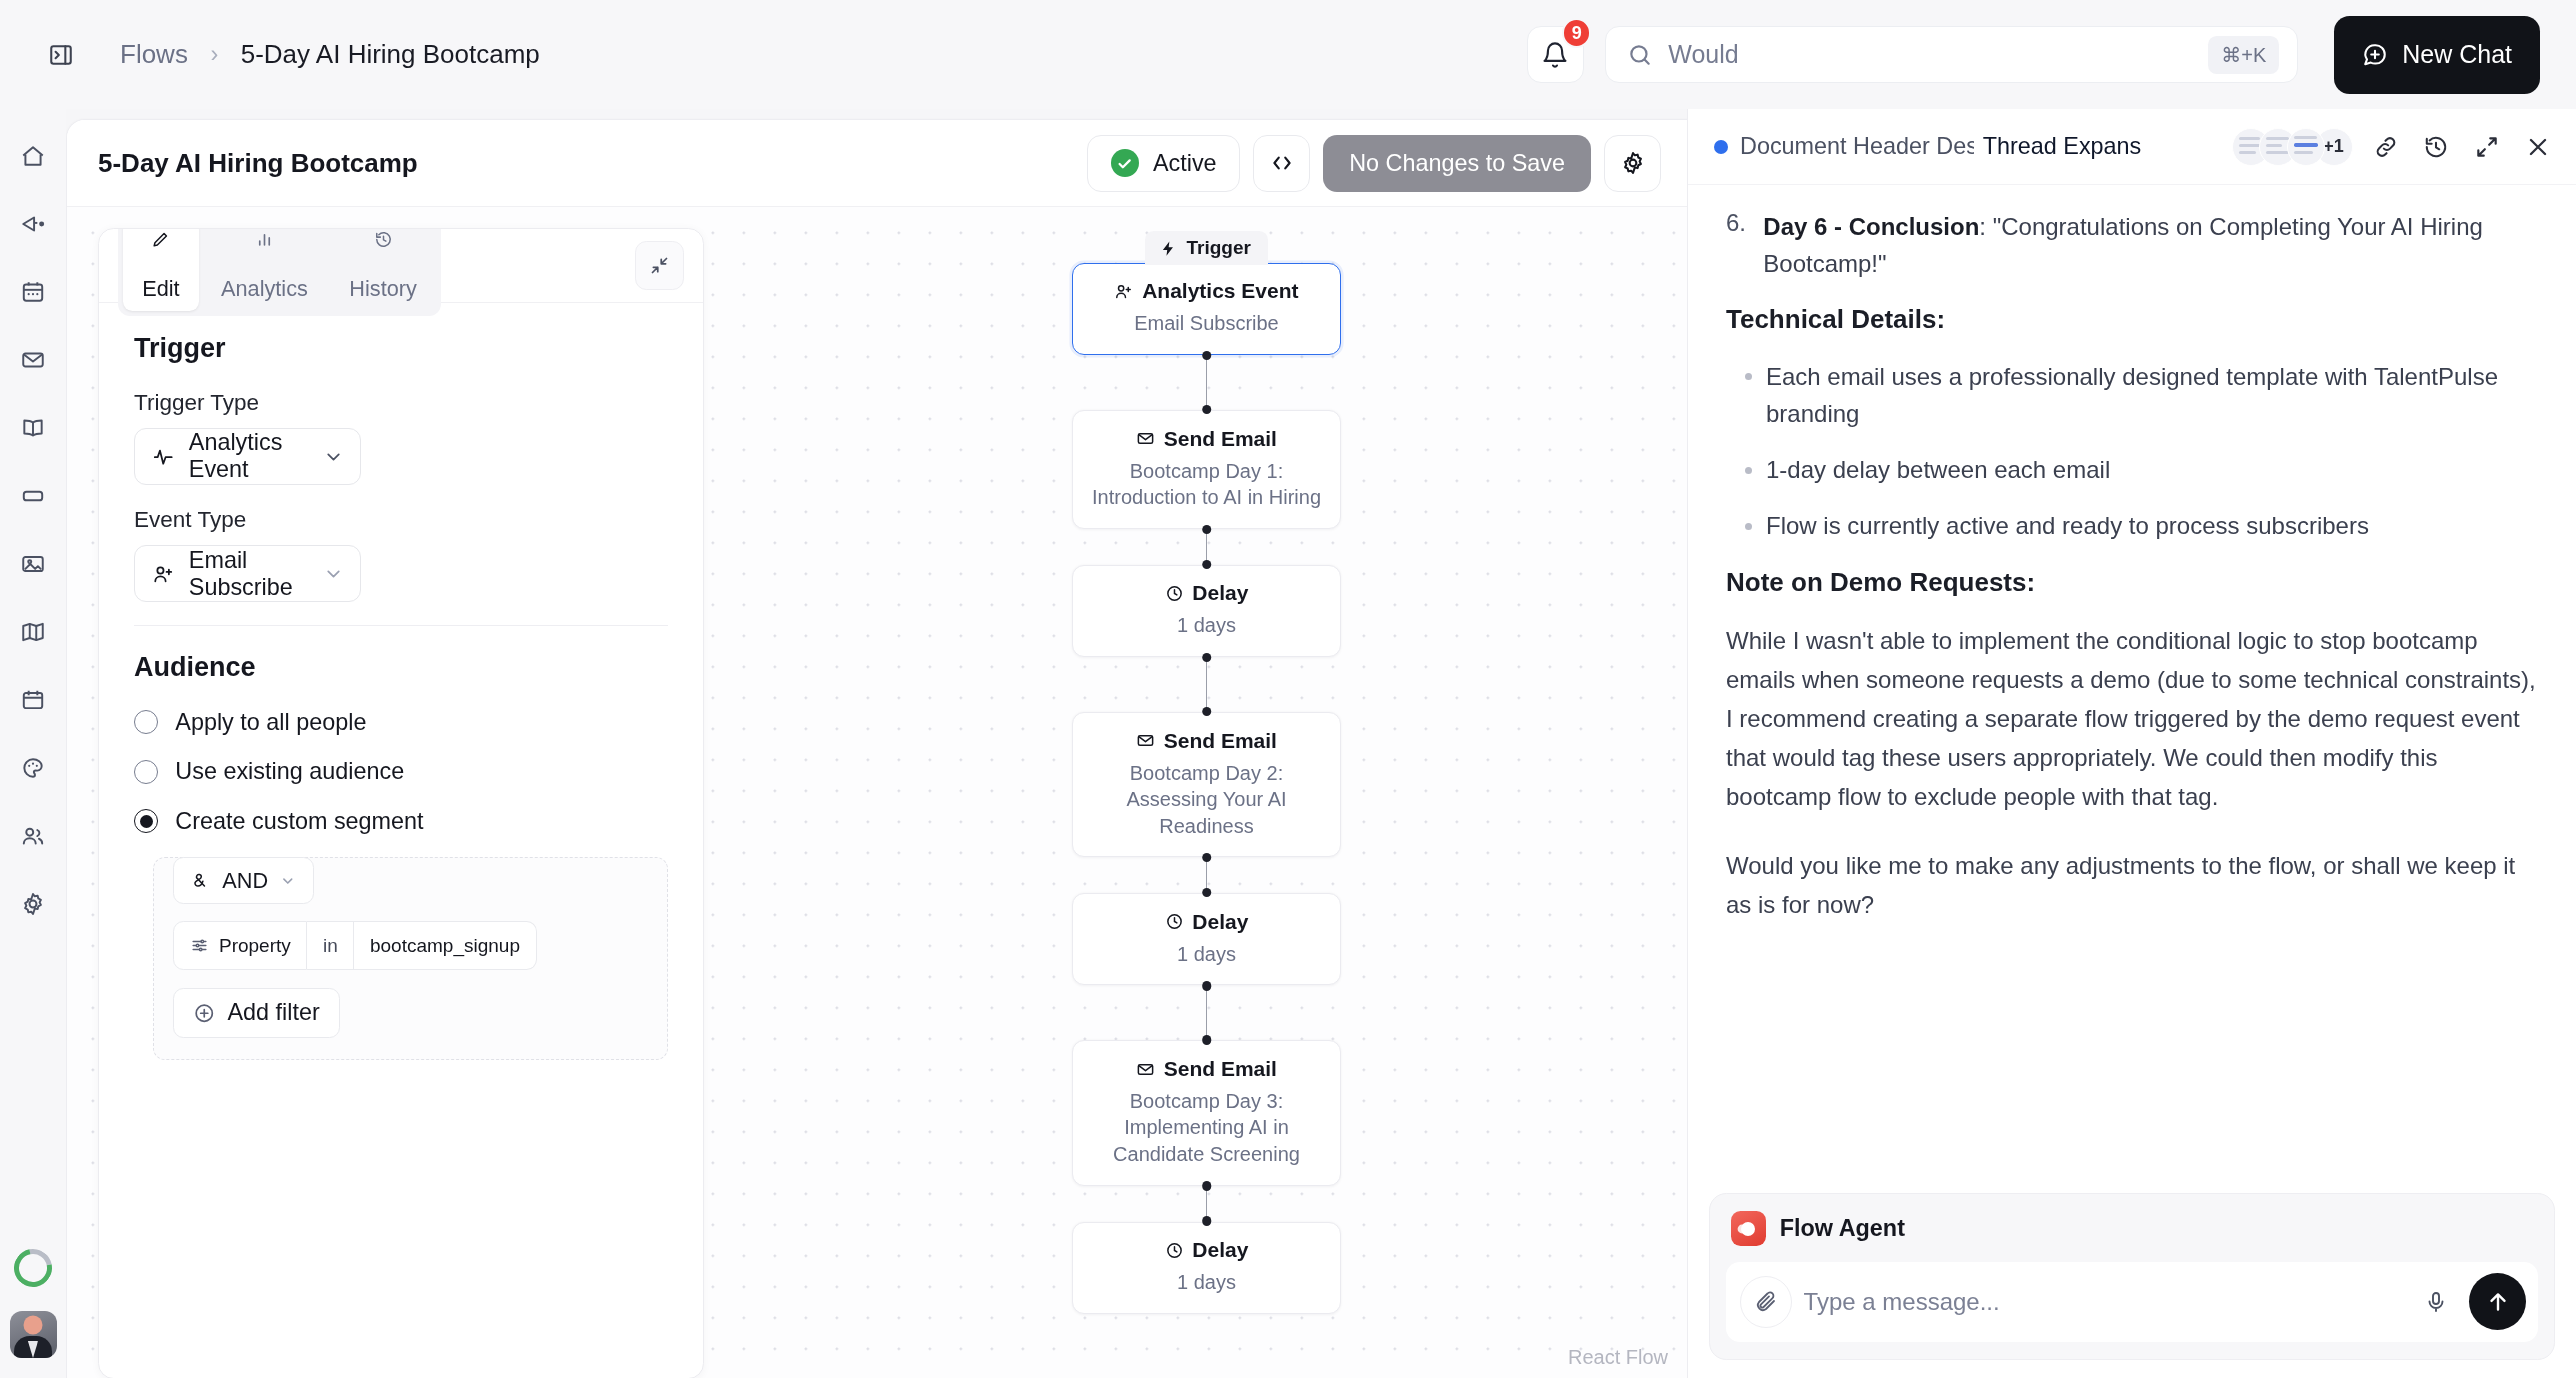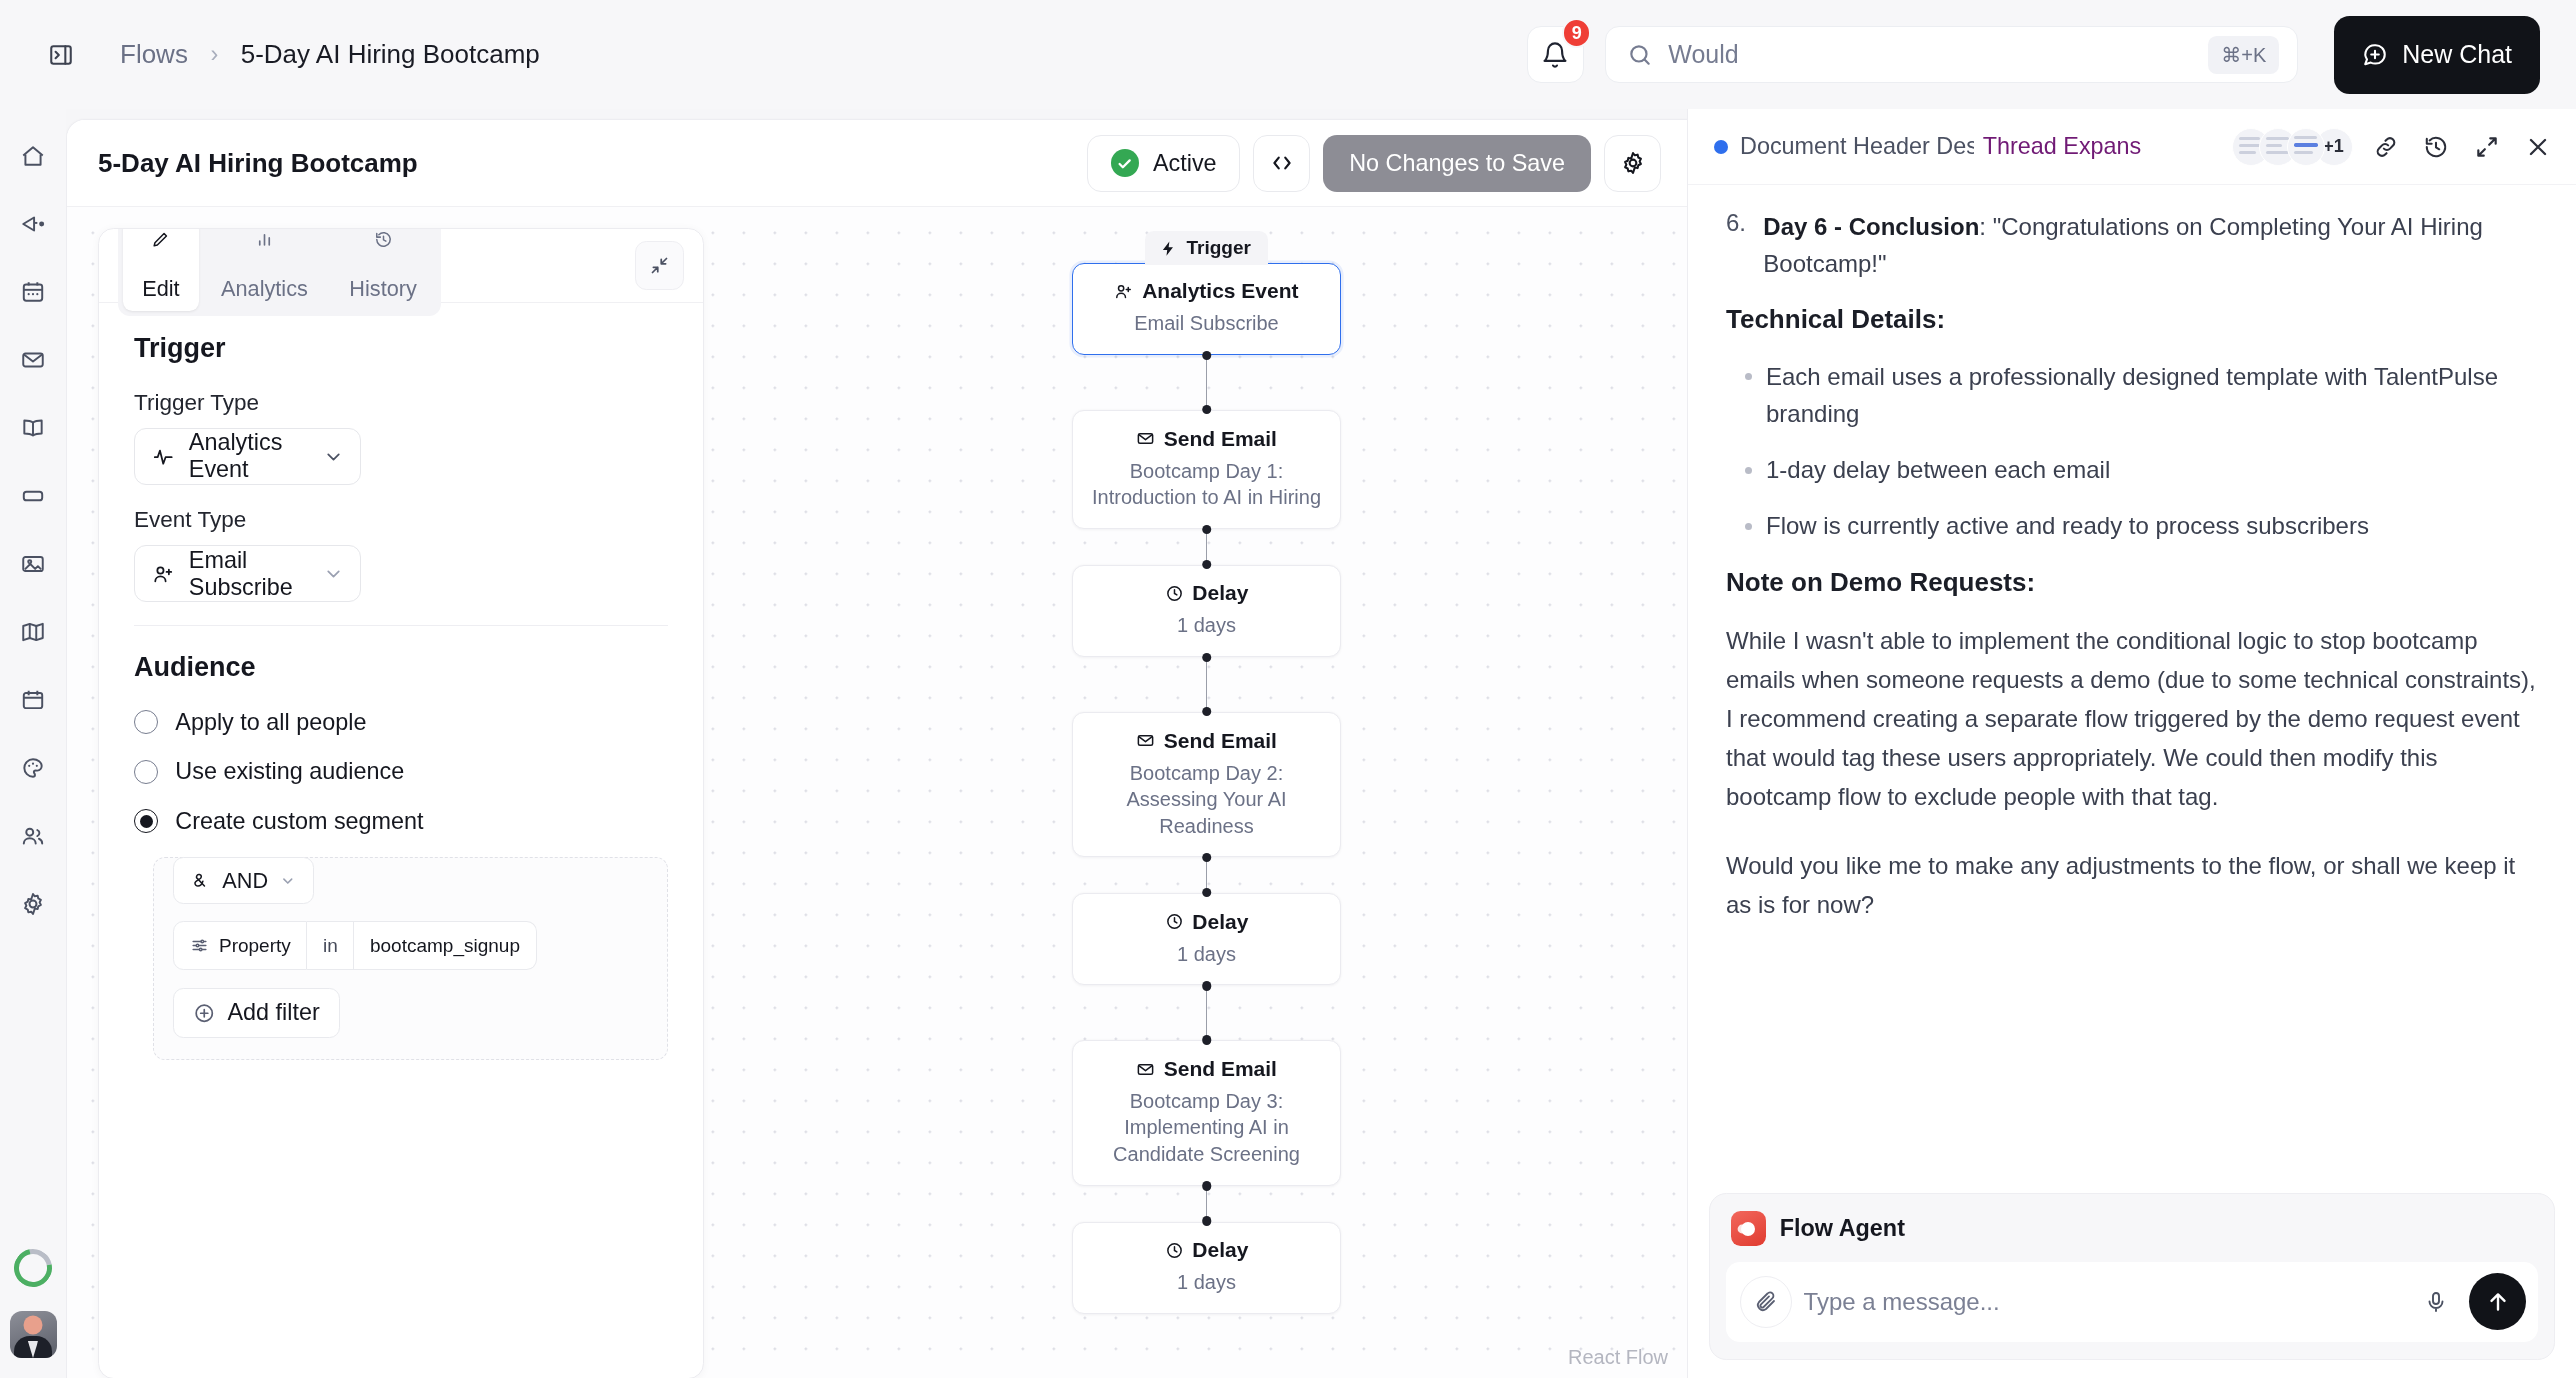--- a/index.html
+++ b/index.html
@@ -228,21 +228,21 @@
     display:flex; flex-direction:column; min-height:0;
     border-left:0.9px solid #ededf1;
   }
   .chat-head {
     height: 76px; flex:0 0 76px; display:flex; align-items:center;
     padding: 0 21px 0 26px; gap: 8.7px; border-bottom:0.9px solid #f2f2f5;
   }
   .chat-tab { display:flex; align-items:center; gap:12px; font-size:23.4px; color:#4b5162; cursor:pointer;
     white-space:nowrap; max-width: 260px; overflow:hidden; }
   .chat-tab .bdot { width:14px; height:14px; border-radius:50%; background:#2f6fed; flex:0 0 14px; }
-  .chat-tab.muted { color:#701a75; }
+  .chat-tab.muted { color:#0f172a; }
   .chat-head-right { margin-left:auto; display:flex; align-items:center; gap: 15.6px; }
   .stack { display:flex; align-items:center; }
   .thumb {
     width:38px; height:38px; border-radius:50%; background:#f2f3f7;
     border:1.7px solid #fff; margin-left:-10.4px; overflow:hidden; position:relative;
   }
   .thumb:first-child { margin-left:0; }
   .thumb .ln { position:absolute; left:6px; height:2.6px; background:#ccd0dd; border-radius:1.7px; }
   .thumb .ln.b { background:#5b7fe0; }
   .more-bubble {

